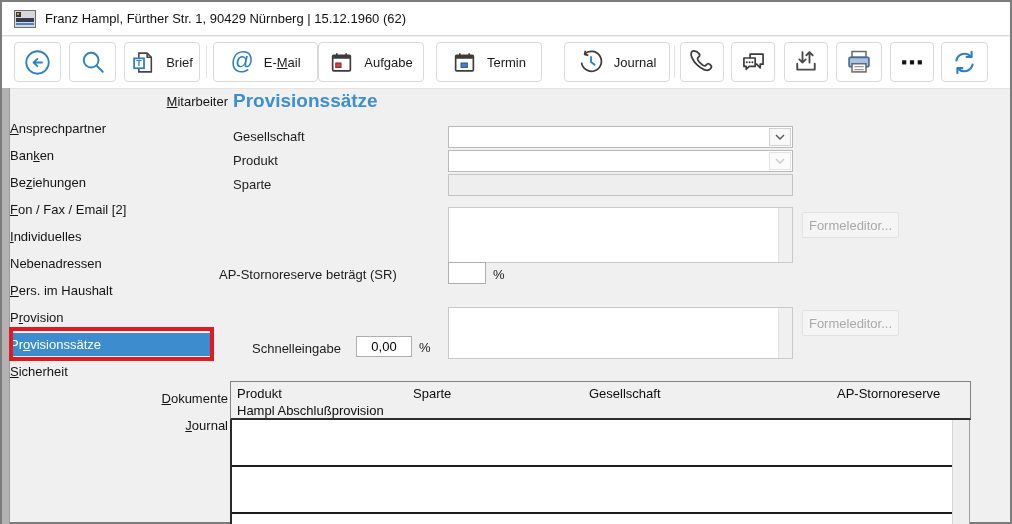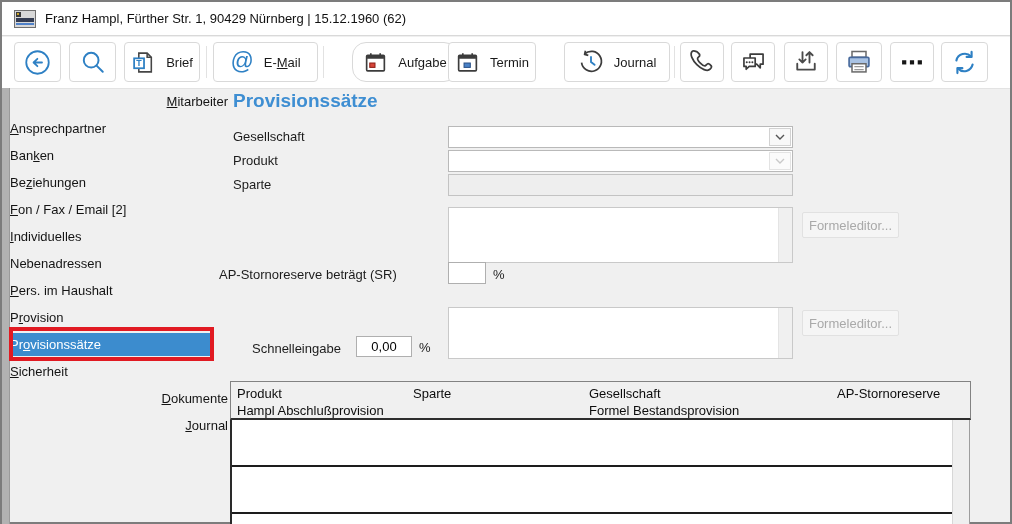--- a/index.html
+++ b/index.html
@@ -107,33 +107,33 @@
 
     <div class="tsep" style="left:204px;"></div>
 
     <div class="tbtn" style="left:211px;width:105px;">
       <span class="icn at-glyph">@</span>
       <span><span>E-</span><span class="mn">M</span><span>ail</span></span>
     </div>
 
     <div class="tsep" style="left:321px;"></div>
 
-    <div class="tbtn" style="left:350px;width:106px;border-radius:14px;">
+    <div class="tbtn" style="left:316px;width:106px;">
       <span class="icn">
         <svg width="25" height="25" viewBox="0 0 24 24">
             <rect x="3.5" y="5" width="17" height="15" rx="1" fill="#fff" stroke="#3c3c3c" stroke-width="1.6"></rect>
             <rect x="3.9" y="5.4" width="16.2" height="3" fill="#3c3c3c"></rect>
             <path d="M7.5 3v3M16.5 3v3" stroke="#3c3c3c" stroke-width="1.6"></path>
             <rect x="6.5" y="12.5" width="5" height="4.2" fill="#d8453a" stroke="#8f2119" stroke-width="1"></rect>
           </svg>
       </span>
       <span>Aufgabe</span>
     </div>
 
-    <div class="tbtn" style="left:446px;width:88px;">
+    <div class="tbtn" style="left:434px;width:106px;">
       <span class="icn">
         <svg width="25" height="25" viewBox="0 0 24 24">
             <rect x="3.5" y="5" width="17" height="15" rx="1" fill="#fff" stroke="#3c3c3c" stroke-width="1.6"></rect>
             <rect x="3.9" y="5.4" width="16.2" height="3" fill="#3c3c3c"></rect>
             <path d="M7.5 3v3M16.5 3v3" stroke="#3c3c3c" stroke-width="1.6"></path>
             <rect x="8.7" y="12.5" width="6" height="4.2" fill="#4a82c8" stroke="#2a5186" stroke-width="1"></rect>
           </svg>
       </span>
       <span>Termin</span>
     </div>
@@ -319,21 +319,20 @@
   <div class="flabel" style="left:252px;top:341px;">Schnelleingabe</div>
   <input class="tinput right" style="left: 356px; top: 336px; width: 56px; height: 21px;" value="0,00">
   <div class="flabel" style="left:419px;top:340px;">%</div>
 
   <div class="tbl-header">
     <span class="hcell" style="left:6px;top:4px;">Produkt</span>
     <span class="hcell" style="left:182px;top:4px;">Sparte</span>
     <span class="hcell" style="left:358px;top:4px;">Gesellschaft</span>
     <span class="hcell" style="left:606px;top:4px;">AP-Stornoreserve</span>
     <span class="hcell" style="left:6px;top:21px;">Hampl Abschlußprovision</span>
-    <span class="hcell" style="left:358px;top:21px;">Formel Bestandsprovision</span>
   </div>
   <div class="tbl-body">
     <div class="tbl-row"></div>
     <div class="tbl-row"></div>
     <div class="tbl-row"></div>
   </div>
   <div class="tbl-scroll"></div>
 
 </div>
 

